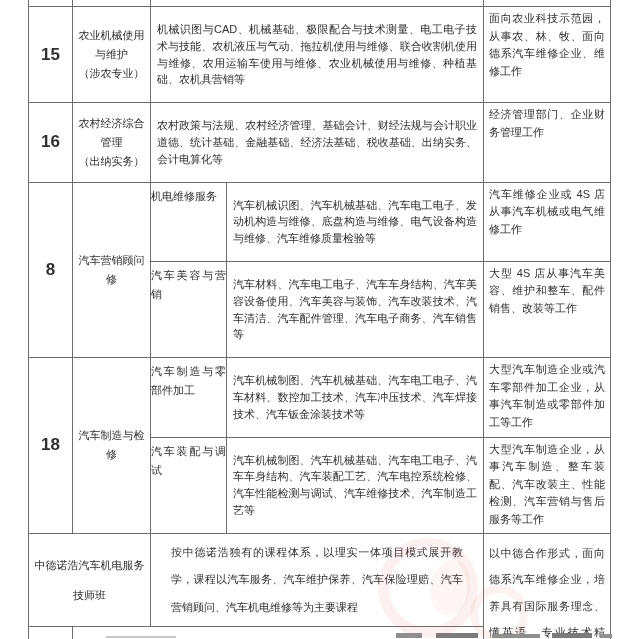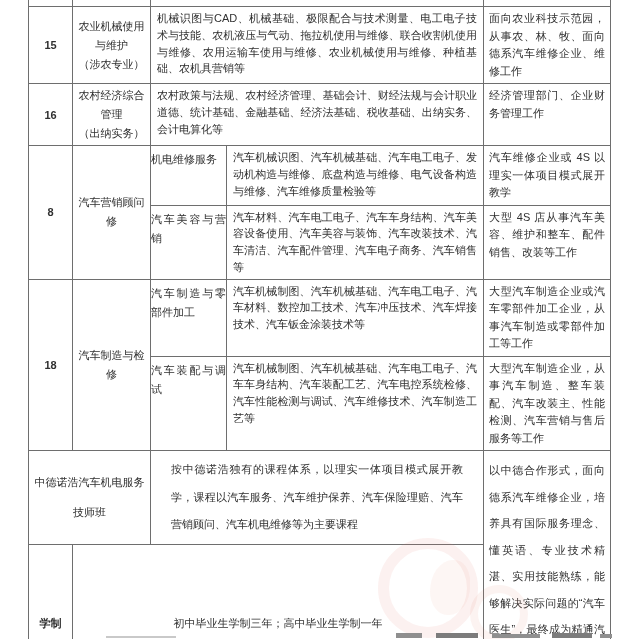--- a/index.html
+++ b/index.html
@@ -12,24 +12,24 @@
   .stage { position: relative; width: 640px; height: 639px; overflow: hidden; background: #fff; }
 
   table.doc {
     position: absolute; left: 28px; top: -9px;
     width: 582px;
     border-collapse: collapse; table-layout: fixed;
     color: #303030; font-size: 11px;
   }
   td { border: 1px solid #6e6e6e; padding: 3px 6px; vertical-align: top; overflow: hidden; }
 
-  .c-num   { text-align: center; vertical-align: middle; font-weight: bold; font-size: 11px; }
+  .c-num   { text-align: center; vertical-align: middle; font-weight: bold; font-size: 17px; }
   .c-major { text-align: center; vertical-align: middle; white-space: pre-line; line-height: 19px; padding: 2px 2px; margin-left: 36px; }
   .c-sub   { text-align: justify; line-height: 19px; padding: 4px 0; }
-  .c-courses { text-align: justify; line-height: 16.8px; padding: 3px 6px; }
+  .c-courses { text-align: justify; line-height: 16.8px; padding: 14px 6px; }
   .c-career  { text-align: justify; line-height: 17.5px; padding: 3px 5px; }
   .c-career-tall { text-align: justify; line-height: 26.5px; padding: 6px 5px; }
   .c-nuohao-name { text-align: center; vertical-align: middle; white-space: pre-line; line-height: 30px; padding: 2px 0; }
   .c-nuohao-content { text-align: justify; line-height: 27.5px; padding: 5px 20px; vertical-align: middle; }
   .c-xz-label { text-align: center; vertical-align: middle; font-weight: bold; }
   .c-xz-content { text-align: center; vertical-align: middle; }
 
   
   .wm { position: absolute; border-radius: 50%; pointer-events: none; }
   .wm-ring1 { left: 378px; top: 538px; width: 100px; height: 100px; border: 11px solid rgba(222,122,104,0.10); }
@@ -84,21 +84,21 @@
       <td colspan="2" class="c-courses">农村政策与法规、农村经济管理、基础会计、财经法规与会计职业道德、统计基础、金融基础、经济法基础、税收基础、出纳实务、会计电算化等</td>
       <td class="c-career">经济管理部门、企业财务管理工作</td>
     </tr>
 
     <tr style="height:56px">
       <td rowspan="2" class="c-num">8</td>
       <td rowspan="2" class="c-major">汽车营销顾问
 修</td>
       <td class="c-sub">机电维修服务</td>
       <td class="c-courses">汽车机械识图、汽车机械基础、汽车电工电子、发动机构造与维修、底盘构造与维修、电气设备构造与维修、汽车维修质量检验等</td>
-      <td class="c-career">汽车维修企业或 4S 以理实一体项目模式展开教学</td>
+      <td class="c-career">汽车维修企业或 4S 店从事汽车机械或电气维修工作</td>
     </tr>
 
     <tr style="height:54px">
       <td class="c-sub">汽车美容与营销</td>
       <td class="c-courses">汽车材料、汽车电工电子、汽车车身结构、汽车美容设备使用、汽车美容与装饰、汽车改装技术、汽车清洁、汽车配件管理、汽车电子商务、汽车销售等</td>
       <td class="c-career">大型 4S 店从事汽车美容、维护和整车、配件销售、改装等工作</td>
     </tr>
 
     <tr style="height:74px">
       <td rowspan="2" class="c-num">18</td>

